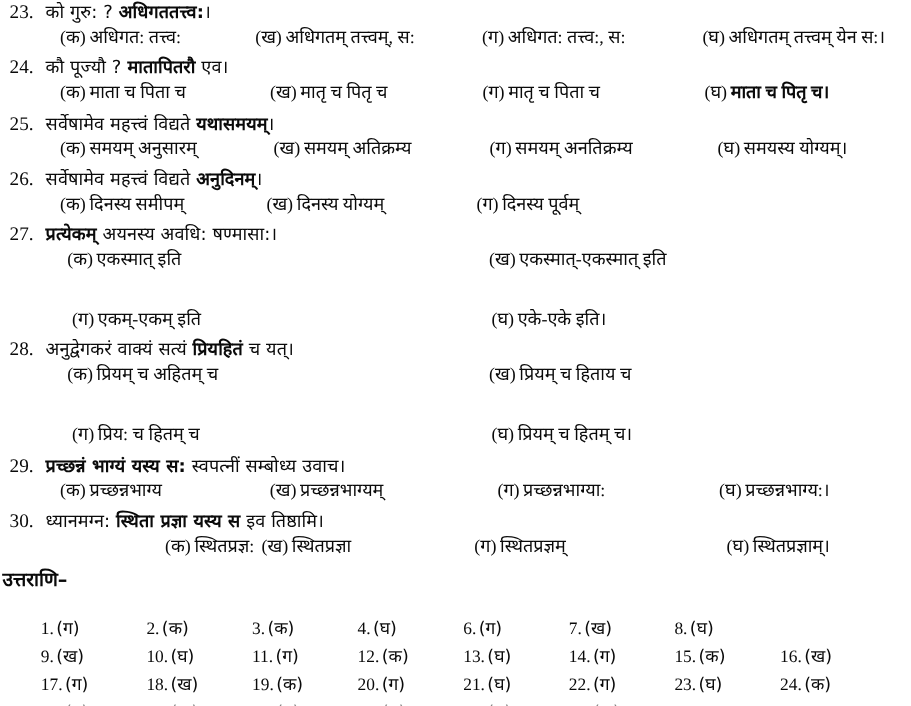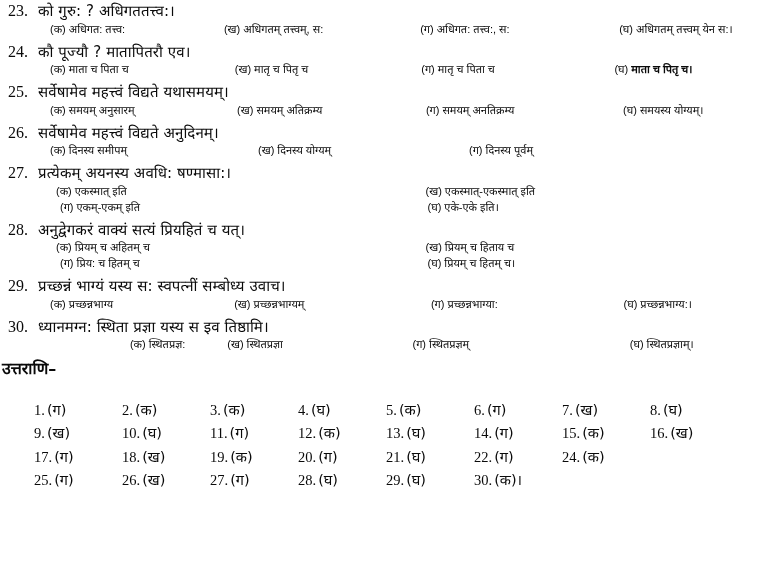--- a/index.html
+++ b/index.html
@@ -37,31 +37,30 @@
     width: 30px;
     font-family: "Liberation Serif", serif;
     font-size: 16px;
   }
   .qtext {
     flex: 1 1 auto;
     font-family: "DejaVu Sans", "Liberation Sans", sans-serif;
     font-size: 15px;
     letter-spacing: 0.1px;
   }
-  .bold { font-weight: normal; }
+  .bold { font-weight: bold; }
 
   
   .opts {
     display: flex;
     padding-left: 50px;
-    font-family: Liberation Sans, sans-serif;
-    font-size: 11px;
+    font-family: Liberation Serif, serif;
+    font-size: 15px;
     line-height: 1.45;
     white-space: nowrap;
-    gap: 36px;
   }
   .opt {
     display: inline-block;
     box-sizing: border-box;
     padding-right: 6px;
   }
   .opt .lbl { margin-right: 3px; }
   .opt .val { }
   .opt .val.bold { font-weight: bold; }
 
@@ -91,21 +90,21 @@
   .w-29 .opt:nth-child(3) { width: 185px; }
   .w-29 .opt:nth-child(4) { width: 160px; }
 
   .w-30 .opt:nth-child(1) { width: 175px; text-align: right; }
   .w-30 .opt:nth-child(2) { width: 185px; }
   .w-30 .opt:nth-child(3) { width: 190px; }
   .w-30 .opt:nth-child(4) { width: 160px; margin-left: 28px; }
 
   .opts.half .opt { width: 50%; }
   .opts.half { padding-left: 56px; }
-  .opts.indent-b { padding-left: 60px; }
+  .opts.indent-b { padding-left: 60px; margin-top: 28px; }
 
   
   .ans-heading {
     font-family: "DejaVu Sans", "Liberation Sans", sans-serif;
     font-weight: bold;
     font-size: 16px;
     padding-left: 2px;
     margin-top: 4px;
     margin-bottom: 20px;
   }
@@ -245,21 +244,20 @@
   </div>
 
   <div class="ans-heading">उत्तराणि–</div>
   <div class="ans-grid">
 
     <div class="ans-row">
       <span class="ans-cell"><span class="n">1.</span><span class="a">(ग)</span></span>
       <span class="ans-cell"><span class="n">2.</span><span class="a">(क)</span></span>
       <span class="ans-cell"><span class="n">3.</span><span class="a">(क)</span></span>
       <span class="ans-cell"><span class="n">4.</span><span class="a">(घ)</span></span>
-      <span class="ans-cell"><span class="n">5.</span><span class="a">(क)</span></span>
       <span class="ans-cell"><span class="n">6.</span><span class="a">(ग)</span></span>
       <span class="ans-cell"><span class="n">7.</span><span class="a">(ख)</span></span>
       <span class="ans-cell"><span class="n">8.</span><span class="a">(घ)</span></span>
     </div>
 
     <div class="ans-row">
       <span class="ans-cell"><span class="n">9.</span><span class="a">(ख)</span></span>
       <span class="ans-cell"><span class="n">10.</span><span class="a">(घ)</span></span>
       <span class="ans-cell"><span class="n">11.</span><span class="a">(ग)</span></span>
       <span class="ans-cell"><span class="n">12.</span><span class="a">(क)</span></span>
@@ -269,20 +267,21 @@
       <span class="ans-cell"><span class="n">16.</span><span class="a">(ख)</span></span>
     </div>
 
     <div class="ans-row">
       <span class="ans-cell"><span class="n">17.</span><span class="a">(ग)</span></span>
       <span class="ans-cell"><span class="n">18.</span><span class="a">(ख)</span></span>
       <span class="ans-cell"><span class="n">19.</span><span class="a">(क)</span></span>
       <span class="ans-cell"><span class="n">20.</span><span class="a">(ग)</span></span>
       <span class="ans-cell"><span class="n">21.</span><span class="a">(घ)</span></span>
       <span class="ans-cell"><span class="n">22.</span><span class="a">(ग)</span></span>
+      <span class="ans-cell"><span class="n">23.</span><span class="a">(घ)</span></span>
       <span class="ans-cell"><span class="n">24.</span><span class="a">(क)</span></span>
     </div>
 
     <div class="ans-row">
       <span class="ans-cell"><span class="n">25.</span><span class="a">(ग)</span></span>
       <span class="ans-cell"><span class="n">26.</span><span class="a">(ख)</span></span>
       <span class="ans-cell"><span class="n">27.</span><span class="a">(ग)</span></span>
       <span class="ans-cell"><span class="n">28.</span><span class="a">(घ)</span></span>
       <span class="ans-cell"><span class="n">29.</span><span class="a">(घ)</span></span>
       <span class="ans-cell"><span class="n">30.</span><span class="a">(क)।</span></span>

